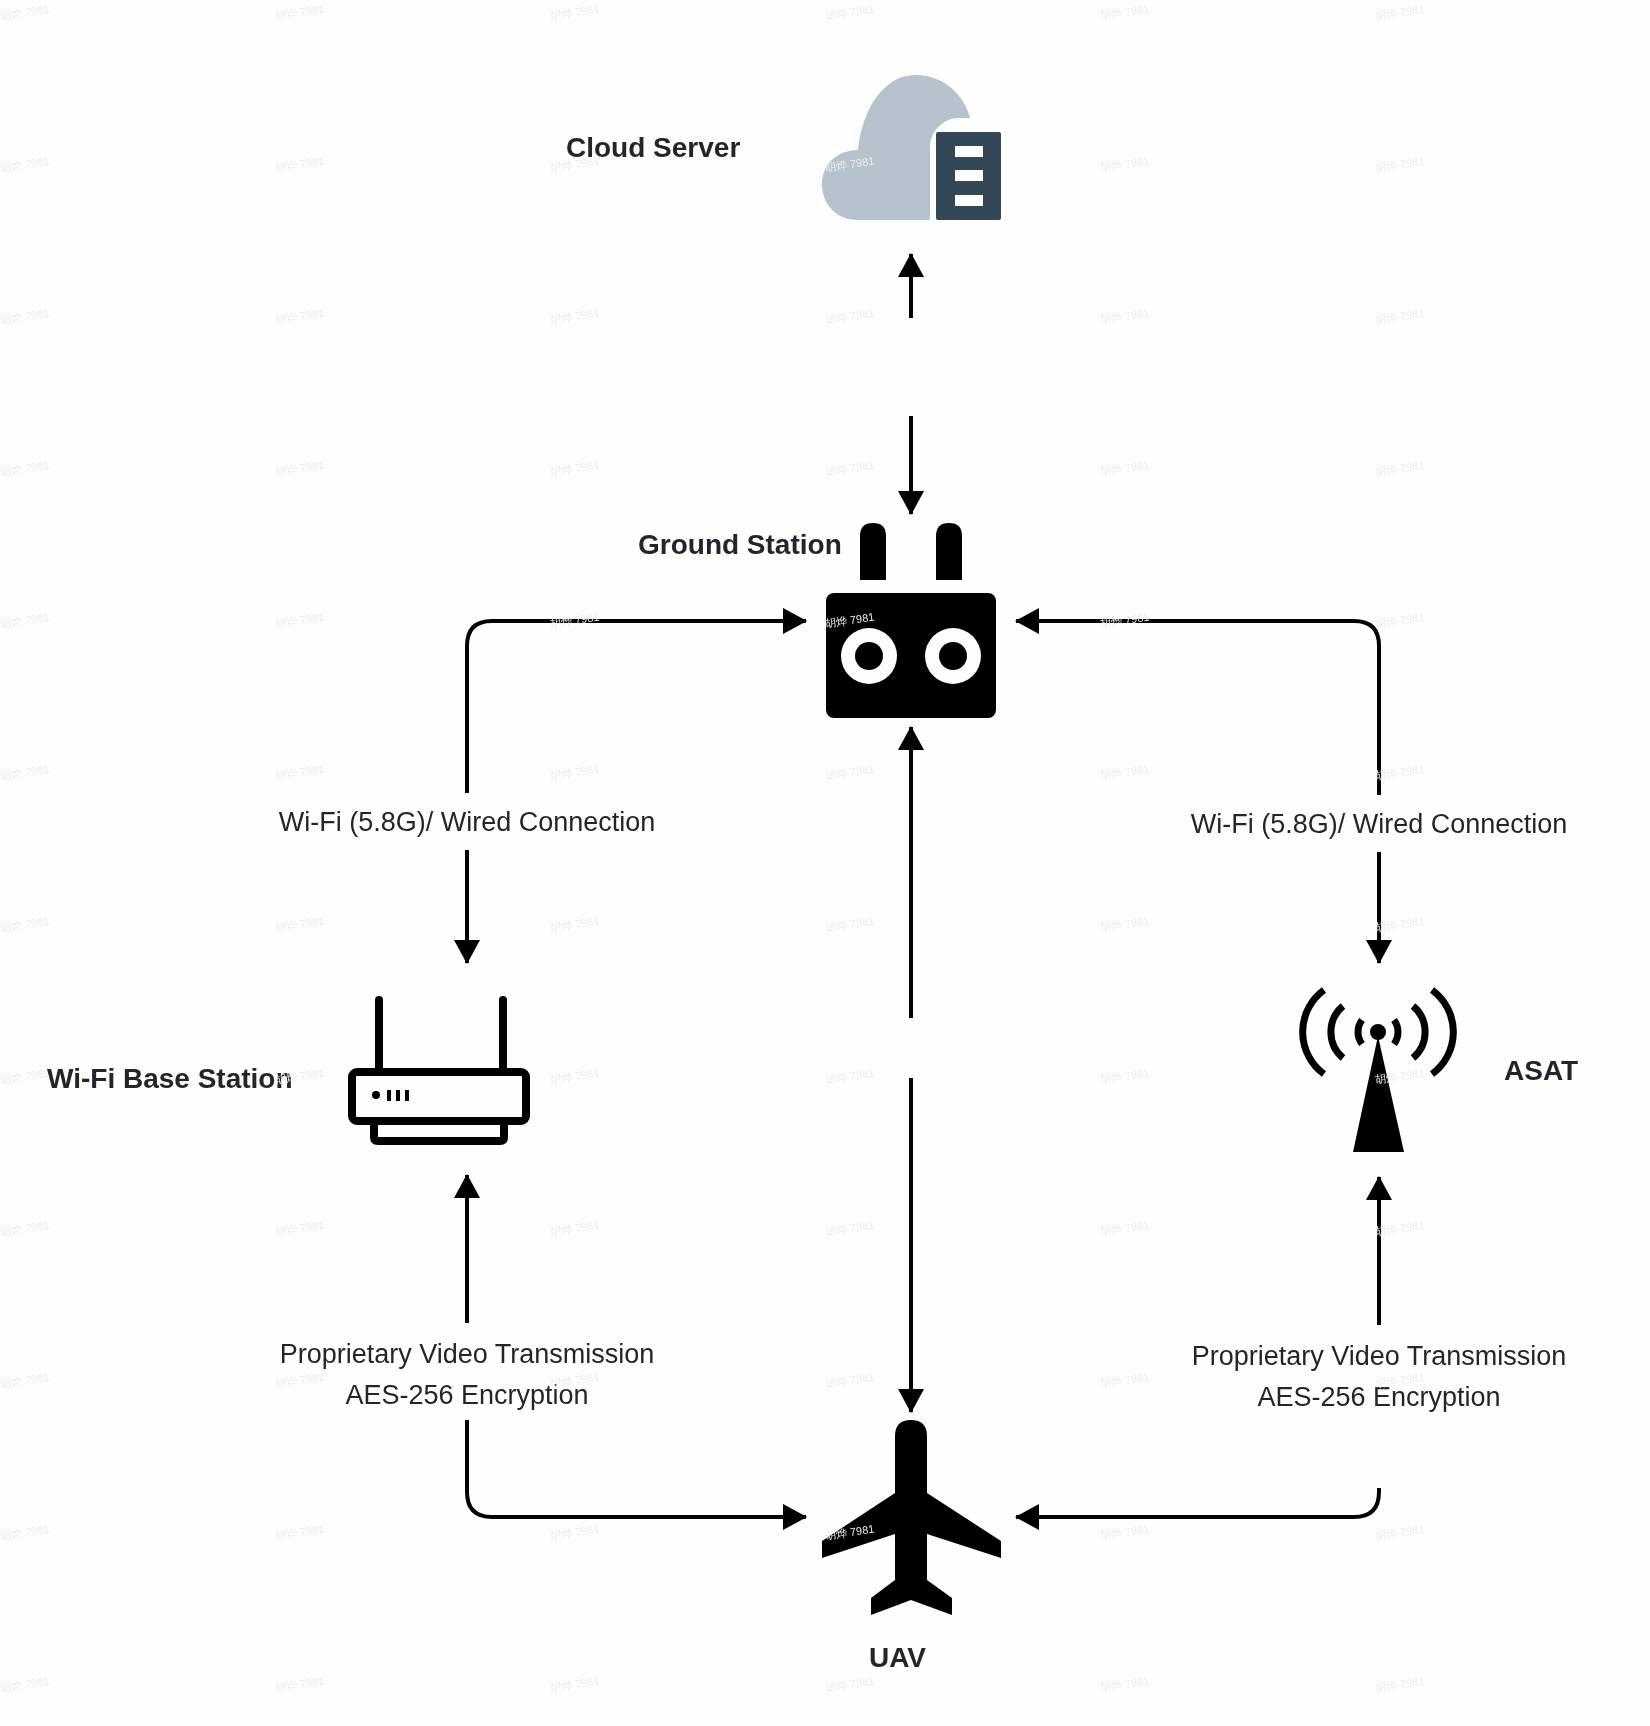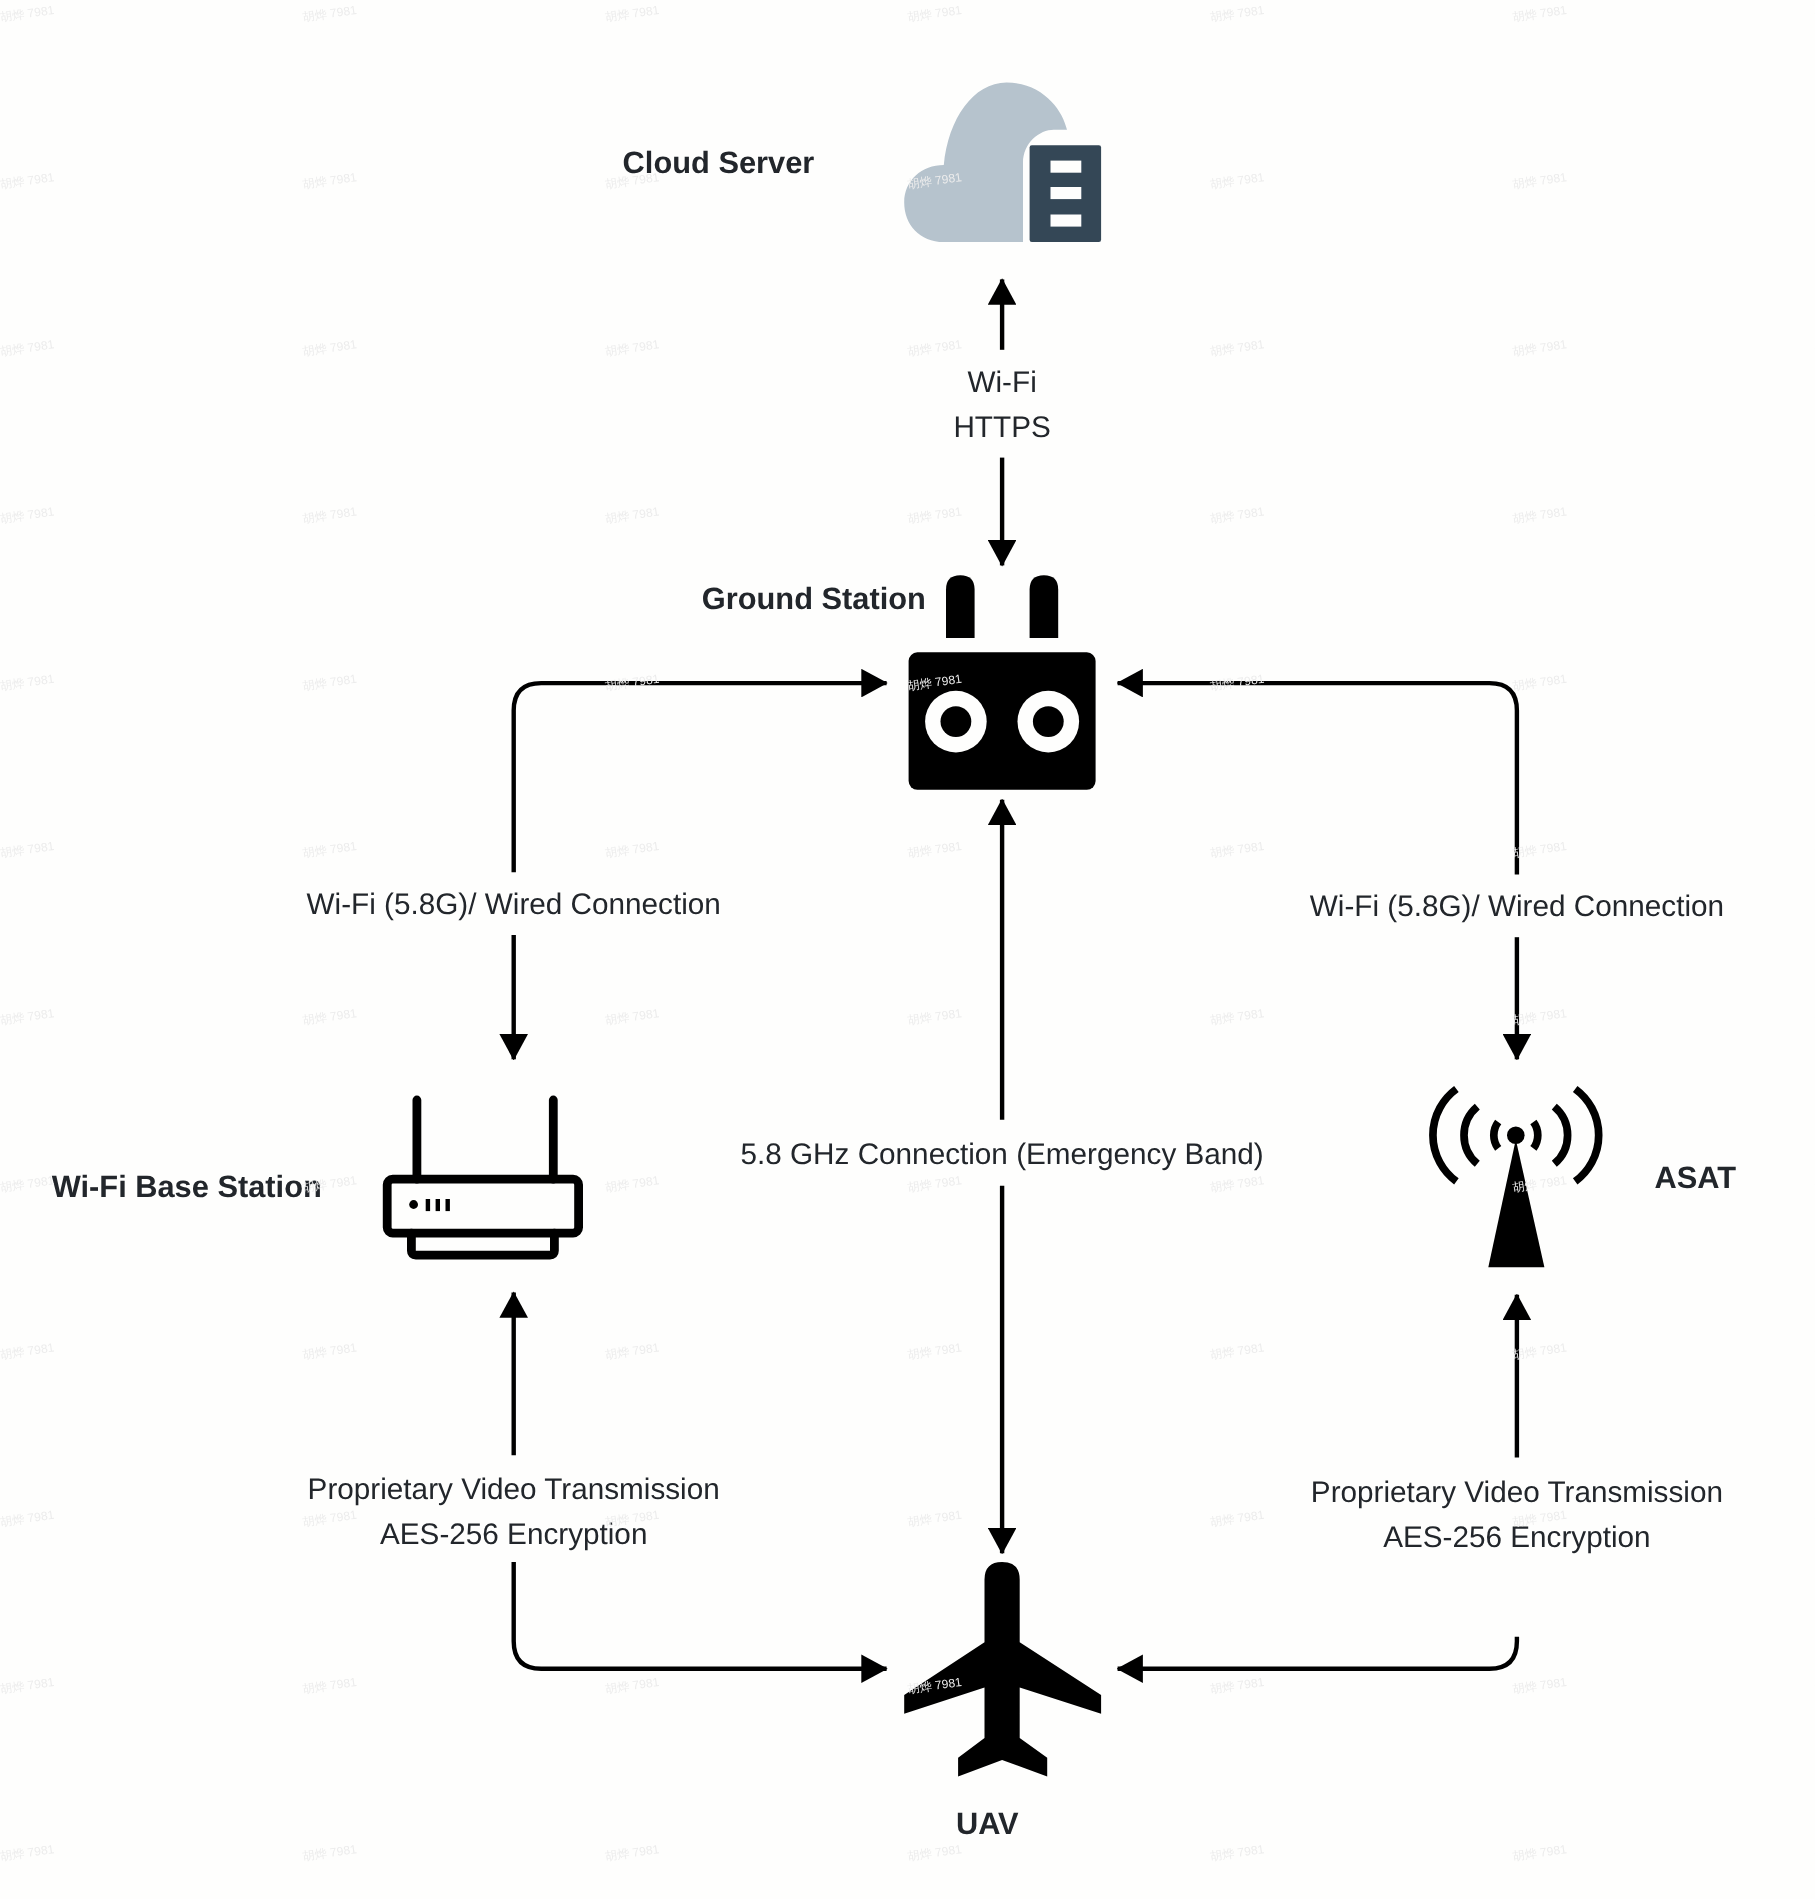--- a/index.html
+++ b/index.html
@@ -106,36 +106,29 @@
                L895,1534 L822,1558 L822,1541 L895,1493 Z"></path>
     </g>
   </svg>
 
   <div class="lbl node-label" style="left:566px; top:132px;">Cloud Server</div>
   <div class="lbl node-label" style="left:638px; top:529px;">Ground Station</div>
   <div class="lbl node-label" style="left:47px; top:1063px;">Wi-Fi Base Station</div>
   <div class="lbl node-label" style="left:1504px; top:1055px;">ASAT</div>
   <div class="lbl node-label" style="left:869px; top:1642px;">UAV</div>
 
-  <div class="lbl edge-label" style="left:811px; width:200px; top:327px;">
-    <span>Wi-Fi</span>
-    <span>HTTPS</span>
-  </div>
 
   <div class="lbl edge-label" style="left:217px; width:500px; top:802px;">
     <span>Wi-Fi (5.8G)/ Wired Connection</span>
   </div>
 
   <div class="lbl edge-label" style="left:1129px; width:500px; top:804px;">
     <span>Wi-Fi (5.8G)/ Wired Connection</span>
   </div>
 
-  <div class="lbl edge-label" style="left:611px; width:600px; top:1029px;">
-    <span>5.8 GHz Connection (Emergency Band)</span>
-  </div>
 
   <div class="lbl edge-label" style="left:217px; width:500px; top:1334px;">
     <span>Proprietary Video Transmission</span>
     <span>AES-256 Encryption</span>
   </div>
 
   <div class="lbl edge-label" style="left:1129px; width:500px; top:1336px;">
     <span>Proprietary Video Transmission</span>
     <span>AES-256 Encryption</span>
   </div>

